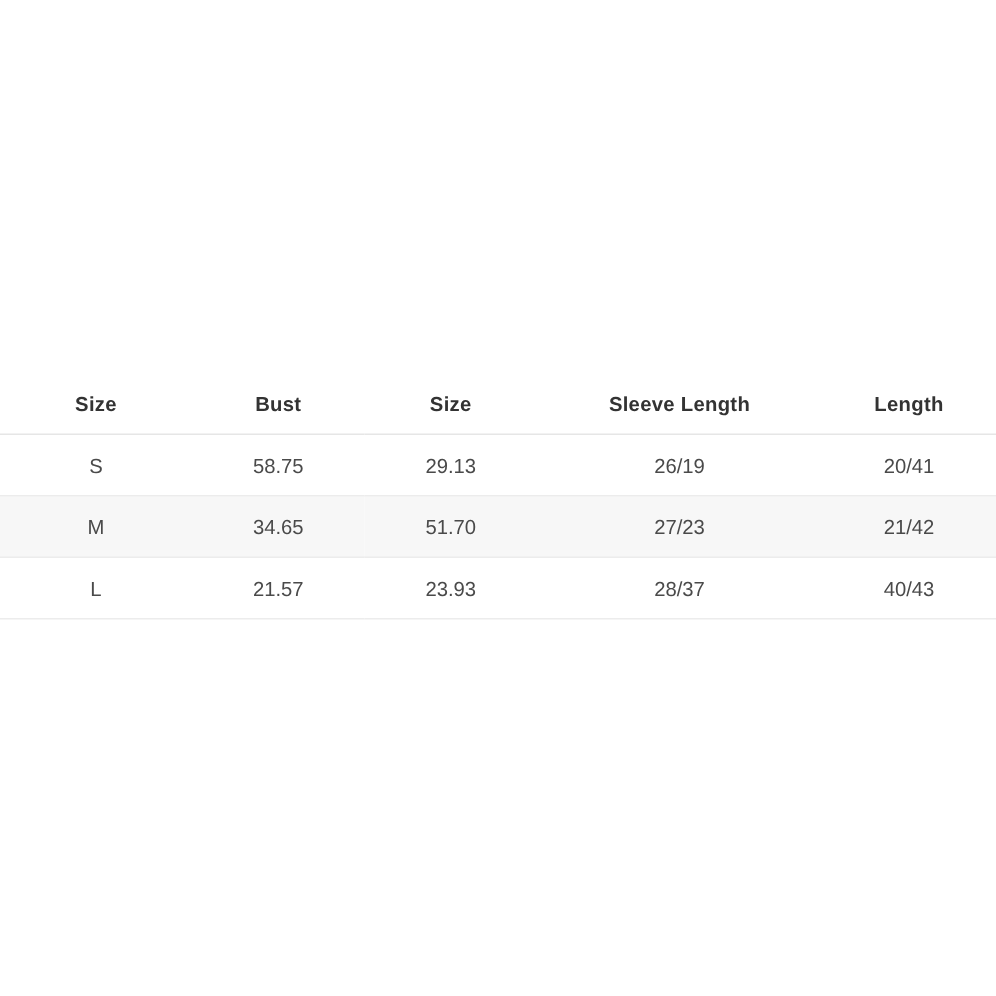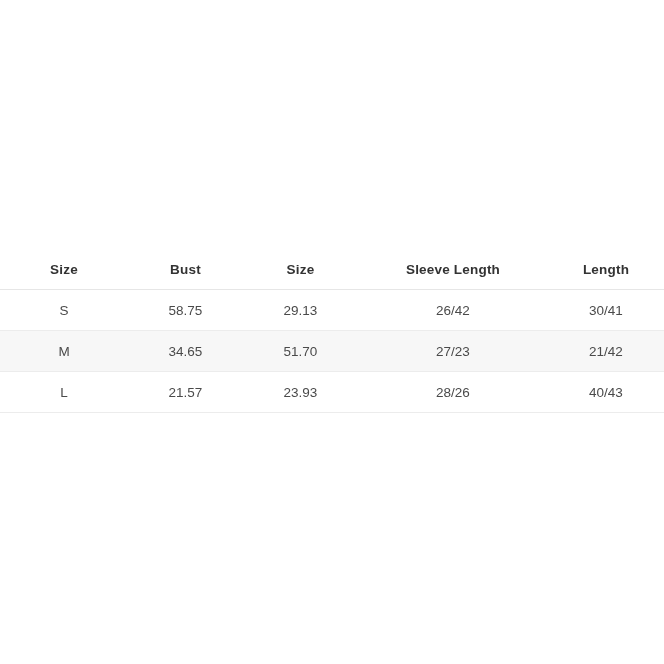--- a/index.html
+++ b/index.html
@@ -89,33 +89,33 @@
           <th>Size</th>
           <th>Sleeve Length</th>
           <th>Length</th>
         </tr>
       </thead>
       <tbody>
         <tr>
           <td>S</td>
           <td>58.75</td>
           <td>29.13</td>
-          <td>26/42</td>
-          <td>30/41</td>
+          <td>26/19</td>
+          <td>20/41</td>
         </tr>
         <tr class="alt">
           <td>M</td>
           <td>34.65</td>
           <td>51.70</td>
           <td>27/23</td>
           <td>21/42</td>
         </tr>
         <tr>
           <td>L</td>
           <td>21.57</td>
           <td>23.93</td>
-          <td>28/26</td>
+          <td>28/37</td>
           <td>40/43</td>
         </tr>
       </tbody>
     </table>
   </div>
 </div>
 
 </body></html>

